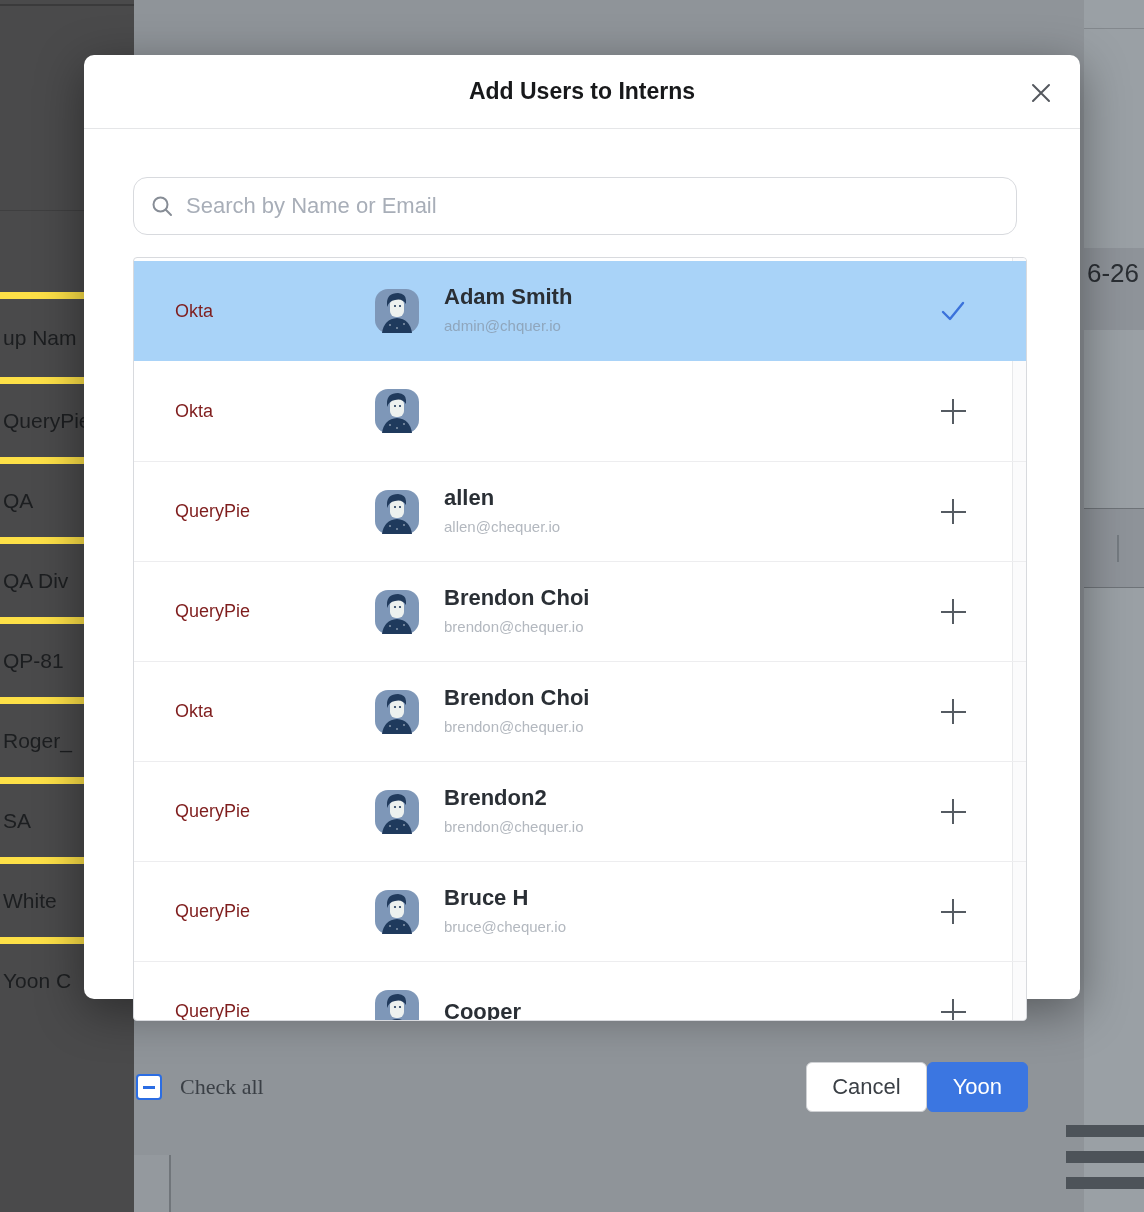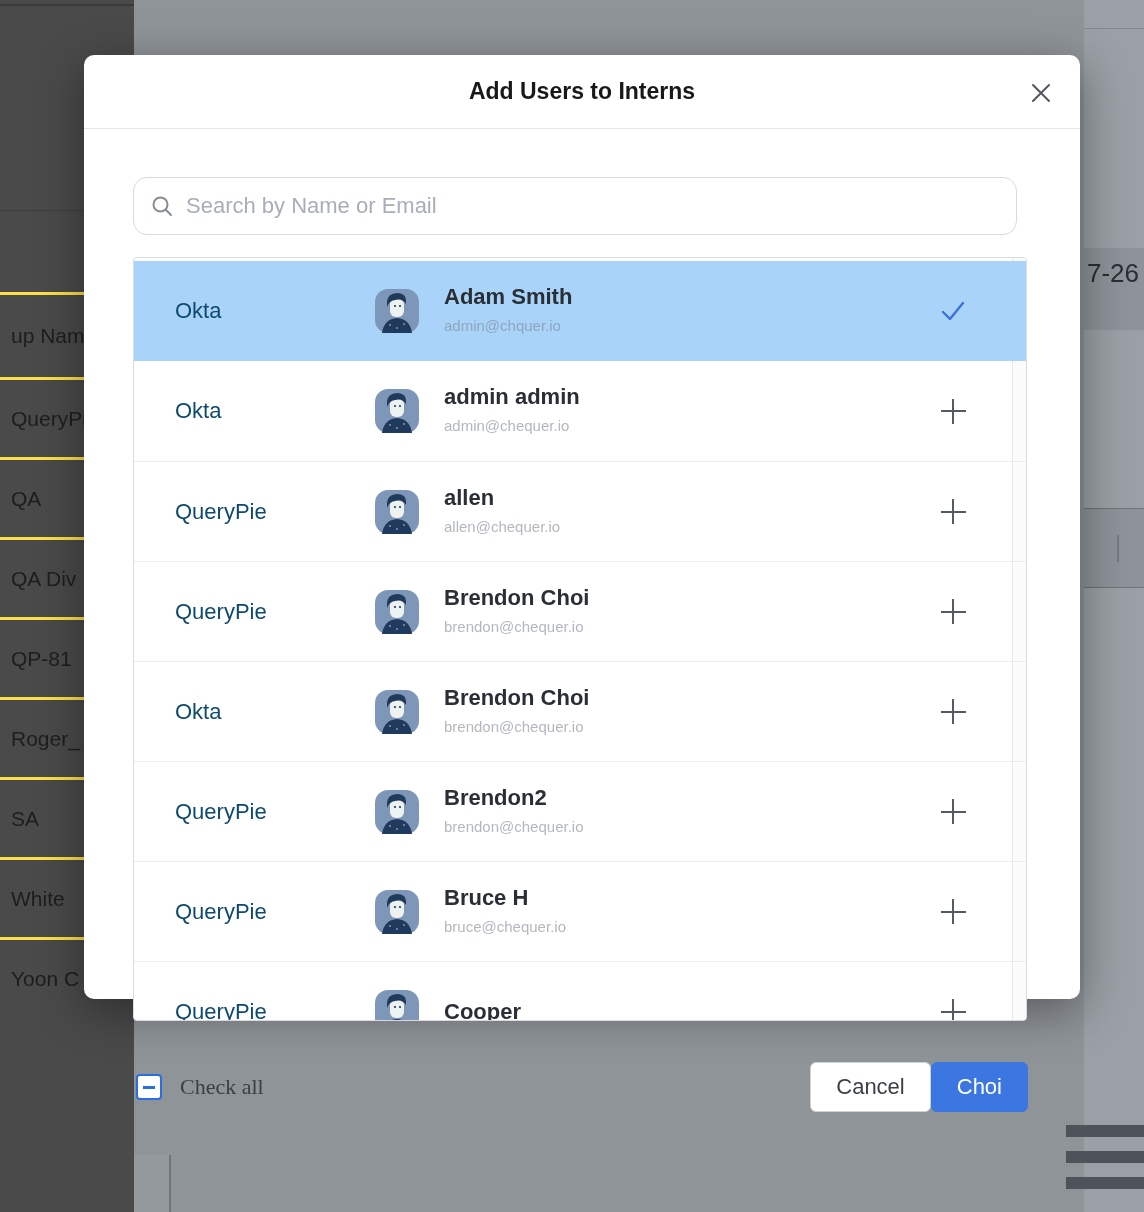--- a/index.html
+++ b/index.html
@@ -11,22 +11,22 @@
   }
   
   .bg-left {
     position:absolute; left:0; top:0; width:134px; height:1212px;
     background:#4a4a4b; color:#1c1e20; font-size:21px;
   }
   .bg-left .topline { position:absolute; left:0; top:4px; width:100%; height:2px; background:#3a3a3b; }
   .bg-left .midline { position:absolute; left:0; top:210px; width:100%; height:1px; background:#3f3f40; }
   .bg-rows { position:absolute; left:0; top:292px; width:100%; }
   .bg-row {
-    display:flex; align-items:center; padding-left:11px;
-    border-top:3px solid #fde047; height:80px; white-space:nowrap; overflow:hidden;text-align:right;
+    display:flex; align-items:center; padding-left:3px;
+    border-top:7px solid #fde047; height:80px; white-space:nowrap; overflow:hidden;text-align:right;
   }
   .bg-row.header { height:85px; }
   .bg-right {
     position:absolute; left:1084px; top:0; width:60px; height:1212px;
     background:#9aa0a5;
   }
   .bg-right .band {
     position:absolute; left:0; top:248px; width:100%; height:82px; background:#8e9399;
     color:#2a2e33; font-size:26px; padding:10px 0 0 3px; white-space:nowrap;
   }
@@ -71,21 +71,21 @@
     border:1px solid #d8dade; border-radius:4px; overflow:hidden; background:#fff;
     padding-top:3px;
   }
   .row {
     height:100px; display:flex; align-items:center; padding-left:41px;
     position:relative;
   }
   .row + .row { border-top:1px solid #ededef; }
   .row.selected { background:#a9d3f8; border-top:none; }
   .row.selected + .row { border-top:none; }
-  .row-source { width:200px; font-size:22px; color:#0c4a6e; }
+  .row-source { width:200px; font-size:18px; color:#7f1d1d; }
   .avatar { width:44px; height:44px; margin-right:25px; flex:0 0 auto; }
   .row-text { display:flex; flex-direction:column; justify-content:center; }
   .row-name { font-size:22px; font-weight:600; color:#2a2f35; line-height:30px; }
   .row-email { font-size:15px; color:#b3b8bf; line-height:28px; }
   .row.selected .row-email { color:#8fa6bd; }
   .row-action {
     margin-left:auto; margin-right:58px; width:30px; height:30px;
     display:flex; align-items:center; justify-content:center; cursor:pointer;
   }
   .icon-plus { position:relative; width:25px; height:25px; }
@@ -149,21 +149,21 @@
   <div class="bg-row">SA</div>
 
   <div class="bg-row">White</div>
 
   <div class="bg-row">Yoon C</div>
 </div>
 </div>
 
 <div class="bg-right">
   <div class="topline"></div>
-  <div class="band">7-26</div>
+  <div class="band">6-26</div>
   <div class="cell">
     <div class="tick"></div>
   </div>
 </div>
 <div class="bg-stripe" style="top:1125px;"></div>
 <div class="bg-stripe" style="top:1151px;"></div>
 <div class="bg-stripe" style="top:1177px;"></div>
 <div class="bg-colstrip"></div>
 
 <div class="modal">
@@ -220,24 +220,20 @@
       <rect width="44" height="44" rx="13" fill="#7e97b8"></rect>
       <path d="M7 44 Q9 30 22 29 Q35 30 37 44 Z" fill="#1f3a5d"></path>
       <rect x="15" y="9" width="14" height="19" rx="6" fill="#edf1ef"></rect>
       <path d="M12 14 Q12 4 23 4 Q31 5 31 11 L31 15 Q27 9 20 11 Q14 12 12 18 Z" fill="#203a5c"></path>
       <circle cx="20" cy="17" r="1.1" fill="#203a5c"></circle>
       <circle cx="25" cy="17" r="1.1" fill="#203a5c"></circle>
       <circle cx="15" cy="36" r="0.8" fill="#cfd8e2"></circle>
       <circle cx="22" cy="39" r="0.8" fill="#cfd8e2"></circle>
       <circle cx="29" cy="35" r="0.8" fill="#cfd8e2"></circle>
     </svg>
-    <div class="row-text">
-      <span class="row-name">admin admin</span>
-      <span class="row-email">admin@chequer.io</span>
-    </div>
     <div class="row-action">
 
       <span class="icon-plus"></span>
     </div>
   </div>
 
   <div class="row">
     <span class="row-source">QueryPie</span>
     <svg class="avatar" viewBox="0 0 44 44">
       <rect width="44" height="44" rx="13" fill="#7e97b8"></rect>
@@ -376,16 +372,16 @@
   </div>
 </div>
 
   <div class="modal-footer">
     <div class="check-all">
       <div class="checkbox-ind"></div>
       <span class="check-all-label">Check all</span>
     </div>
     <div class="btns">
       <button class="btn btn-cancel">Cancel</button>
-      <button class="btn btn-save">Choi</button>
+      <button class="btn btn-save">Yoon</button>
     </div>
   </div>
 </div>
 
 </body></html>

